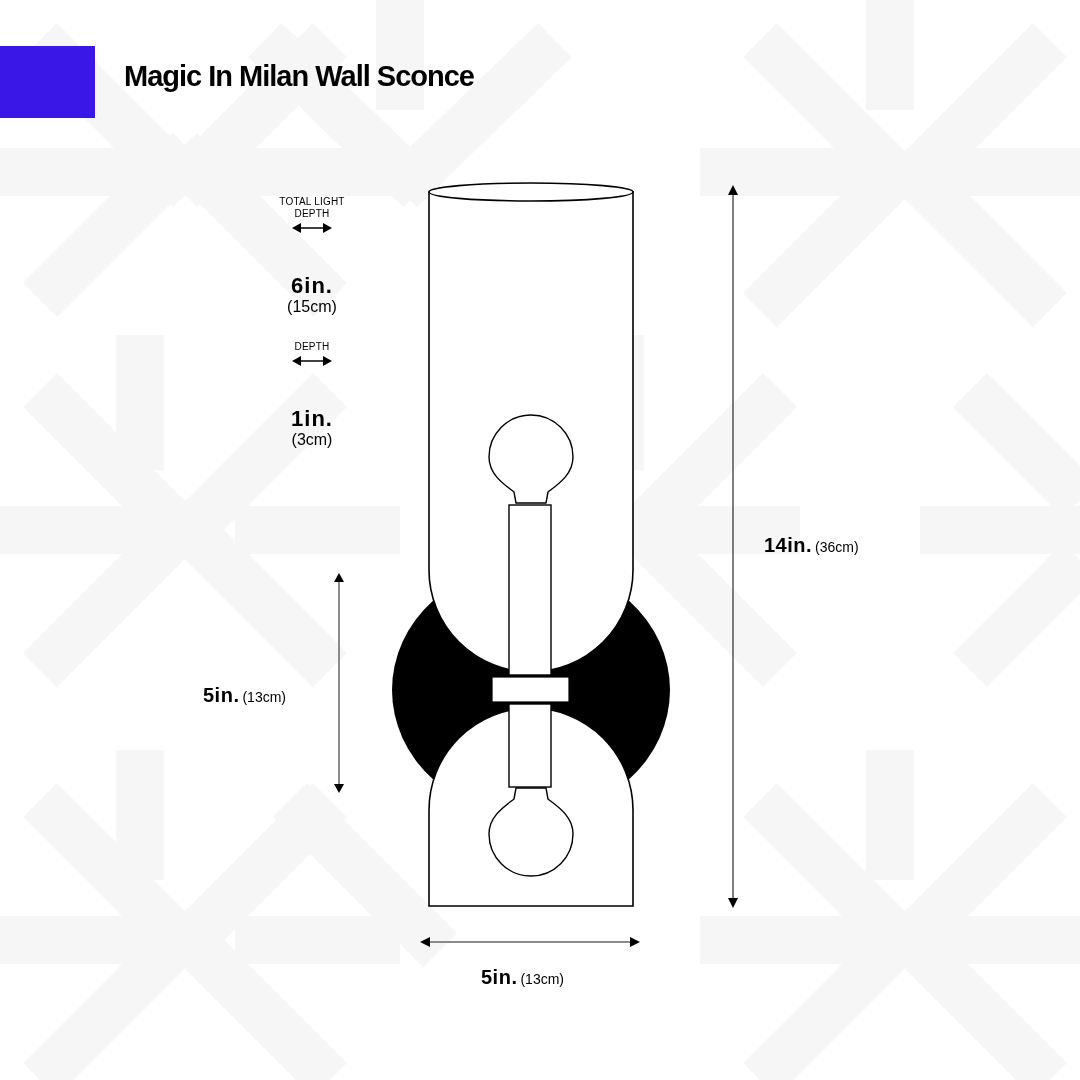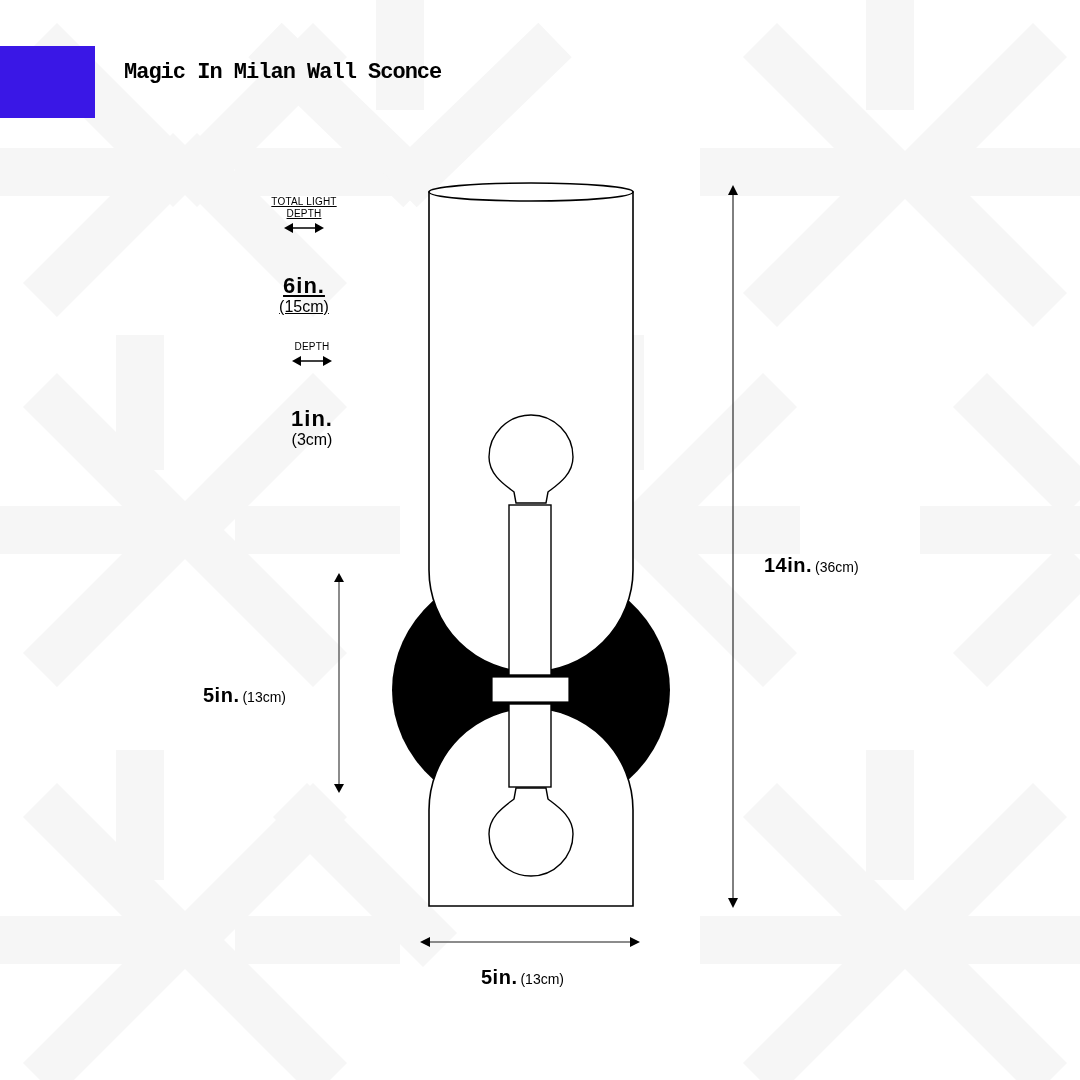--- a/index.html
+++ b/index.html
@@ -1,19 +1,19 @@
 <!DOCTYPE html>
 <html><head>
 <meta charset="utf-8">
 <style>
   html, body { margin: 0; padding: 0; }
   body { width: 1080px; height: 1080px; position: relative; overflow: hidden; background: #ffffff; font-family: "Liberation Sans", sans-serif; color: #000; }
   .bg { position: absolute; left: 0; top: 0; width: 1080px; height: 1080px; }
   .brand-square { position: absolute; left: 0; top: 46px; width: 95px; height: 72px; }
-  .title { position: absolute; left: 124px; top: 60px; font-family: Liberation Mono, monospace; font-weight: bold; font-size: 22px; letter-spacing: -1px; white-space: nowrap; }
+  .title { position: absolute; left: 124px; top: 60px; font-family: Liberation Sans, sans-serif; font-weight: bold; font-size: 29px; letter-spacing: -1px; white-space: nowrap; }
   .diagram { position: absolute; left: 0; top: 0; width: 1080px; height: 1080px; }
   .depth-block { position: absolute; text-align: center; width: 120px; }
   .depth-label { font-family: "Liberation Sans", sans-serif; font-size: 10px; line-height: 12px; letter-spacing: 0.2px; }
   .depth-arrow { display: block; margin: 2px auto 0; }
   .depth-value { font-weight: bold; font-size: 22px; line-height: 24px; letter-spacing: 1px; margin-top: 40px; }
   .depth-cm { font-size: 16px; line-height: 18px; }
   .dim { position: absolute; white-space: nowrap; }
   .dim .in { font-weight: bold; font-size: 20px; letter-spacing: 0.5px; }
   .dim .cm { font-size: 14px; margin-left: 3px; }
 </style>
@@ -117,21 +117,21 @@
     <polygon points="339,793 334,784 344,784" fill="#000"></polygon>
   </g>
 
   <g>
     <line x1="428" y1="942" x2="632" y2="942" stroke="#666" stroke-width="1.5"></line>
     <polygon points="420,942 430,937 430,947" fill="#000"></polygon>
     <polygon points="640,942 630,937 630,947" fill="#000"></polygon>
   </g>
 </svg>
 
-<div class="depth-block" style="left:244px; top:196px;text-decoration:underline;">
+<div class="depth-block" style="left:252px; top:196px;">
   <div class="depth-label">TOTAL LIGHT</div>
   <div class="depth-label">DEPTH</div>
   <svg class="depth-arrow" width="40" height="12" viewBox="0 0 40 12">
     <line x1="6" y1="6" x2="34" y2="6" stroke="#000" stroke-width="1.5"></line>
     <polygon points="0,6 9,1 9,11" fill="#000"></polygon>
     <polygon points="40,6 31,1 31,11" fill="#000"></polygon>
   </svg>
   <div class="depth-value">6in.</div>
   <div class="depth-cm">(15cm)</div>
 </div>
@@ -140,21 +140,21 @@
   <div class="depth-label">DEPTH</div>
   <svg class="depth-arrow" width="40" height="12" viewBox="0 0 40 12">
     <line x1="6" y1="6" x2="34" y2="6" stroke="#000" stroke-width="1.5"></line>
     <polygon points="0,6 9,1 9,11" fill="#000"></polygon>
     <polygon points="40,6 31,1 31,11" fill="#000"></polygon>
   </svg>
   <div class="depth-value">1in.</div>
   <div class="depth-cm">(3cm)</div>
 </div>
 
-<div class="dim" style="left:764px; top:554px;">
+<div class="dim" style="left:764px; top:534px;">
   <span class="in">14in.</span><span class="cm">(36cm)</span>
 </div>
 
 <div class="dim" style="left:203px; top:684px;">
   <span class="in">5in.</span><span class="cm">(13cm)</span>
 </div>
 
 <div class="dim" style="left:481px; top:966px;">
   <span class="in">5in.</span><span class="cm">(13cm)</span>
 </div>

